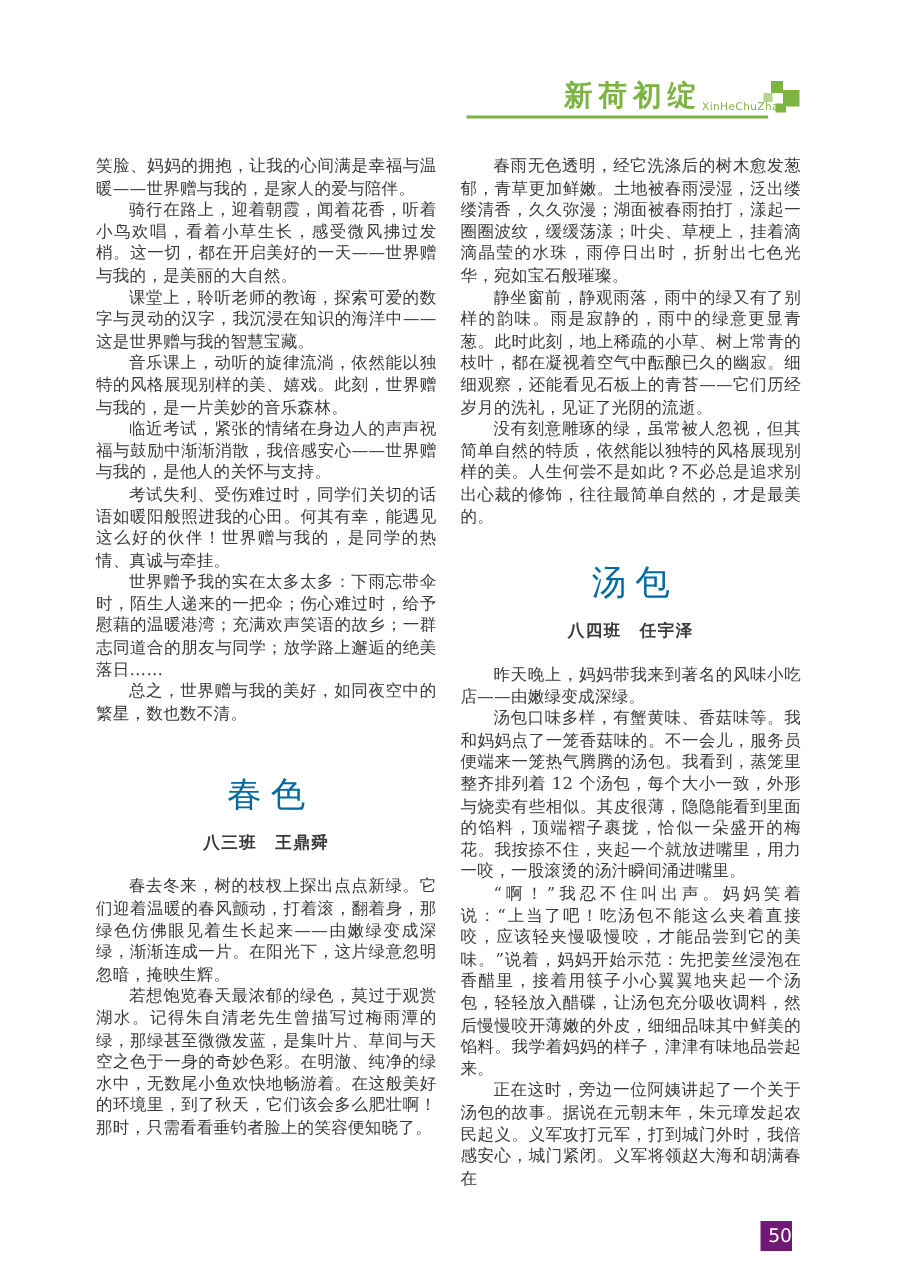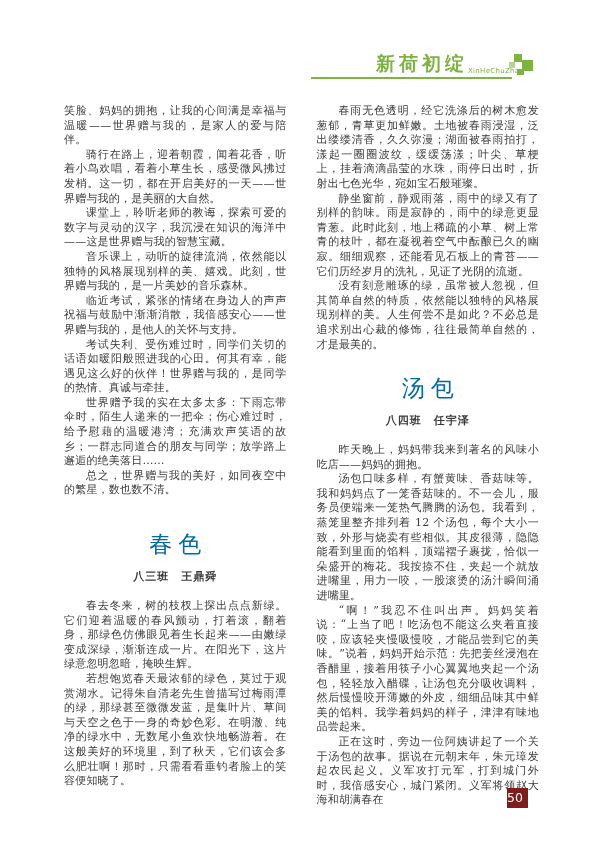--- a/index.html
+++ b/index.html
@@ -30,21 +30,21 @@
   .logo-blocks { position:absolute; left:508px; top:50px; width:36px; height:34px; }
   .logo-blocks .blk { position:absolute; display:block; }
   .logo-blocks .b1 { left:6px;  top:4px;  width:8px;  height:8px;  background:#7cb342; }
   .logo-blocks .b2 { left:14px; top:10px; width:11px; height:11px; background:#7cb342; }
   .logo-blocks .b3 { left:1px;  top:12px; width:6px;  height:6px;  background:#b5d48e; }
   .logo-blocks .b4 { left:9px;  top:19px; width:7px;  height:6px;  background:#7cb342; }
 
   
   .columns {
     position:absolute; top:104px; left:64px; width:475px;
-    display:flex; gap:30px;
+    display:flex; gap:16px;
   }
   .column { width:227px; }
   .para {
     margin:0; font-size:11px; line-height:14.6px;
     text-align:justify; text-indent:2em;
     letter-spacing:0.2px;
   }
   .para.no-indent { text-indent:0; }
 
   .essay-title {
@@ -52,23 +52,23 @@
     font-size:23px; letter-spacing:6px; text-indent:6px; color:#0369a1;
   }
   .essay--soup .essay-title { margin-top:21px; }
   .essay-author {
     text-align:center; font-size:11px; margin-bottom:15px;
     letter-spacing:1px; color:#3a3a3a;font-weight:bold;
   }
 
   
   .page-number {
-    position:absolute; left:507px; top:788px; width:21px; height:20px;
-    background:#7f1d1d; color:#ffffff; font-size:12.5px; line-height:20px;
-    text-align:left; font-family:"DejaVu Sans","Liberation Sans",sans-serif;
+    position:absolute; left:507px; top:814px; width:21px; height:20px;
+    background:#701a75; color:#ffffff; font-size:12.5px; line-height:20px;
+    text-align:right; font-family:"DejaVu Sans","Liberation Sans",sans-serif;
   }
 </style>
 </head>
 <body>
 
 <div class="page">
 
   <header class="mag-header">
     <span class="mag-title">新荷初绽</span>
     <span class="mag-subtitle">XinHeChuZhan</span>
@@ -106,21 +106,21 @@
     <section class="column">
       <article>
         <p class="para">春雨无色透明，经它洗涤后的树木愈发葱郁，青草更加鲜嫩。土地被春雨浸湿，泛出缕缕清香，久久弥漫；湖面被春雨拍打，漾起一圈圈波纹，缓缓荡漾；叶尖、草梗上，挂着滴滴晶莹的水珠，雨停日出时，折射出七色光华，宛如宝石般璀璨。</p>
         <p class="para">静坐窗前，静观雨落，雨中的绿又有了别样的韵味。雨是寂静的，雨中的绿意更显青葱。此时此刻，地上稀疏的小草、树上常青的枝叶，都在凝视着空气中酝酿已久的幽寂。细细观察，还能看见石板上的青苔——它们历经岁月的洗礼，见证了光阴的流逝。</p>
         <p class="para">没有刻意雕琢的绿，虽常被人忽视，但其简单自然的特质，依然能以独特的风格展现别样的美。人生何尝不是如此？不必总是追求别出心裁的修饰，往往最简单自然的，才是最美的。</p>
       </article>
 
       <article class="essay essay--soup">
         <h2 class="essay-title">汤包</h2>
         <div class="essay-author">八四班　任宇泽</div>
-        <p class="para">昨天晚上，妈妈带我来到著名的风味小吃店——妈妈的拥抱。</p>
+        <p class="para">昨天晚上，妈妈带我来到著名的风味小吃店——由嫩绿变成深绿。</p>
         <p class="para">汤包口味多样，有蟹黄味、香菇味等。我和妈妈点了一笼香菇味的。不一会儿，服务员便端来一笼热气腾腾的汤包。我看到，蒸笼里整齐排列着 12 个汤包，每个大小一致，外形与烧卖有些相似。其皮很薄，隐隐能看到里面的馅料，顶端褶子裹拢，恰似一朵盛开的梅花。我按捺不住，夹起一个就放进嘴里，用力一咬，一股滚烫的汤汁瞬间涌进嘴里。</p>
         <p class="para">“啊！”我忍不住叫出声。妈妈笑着说：“上当了吧！吃汤包不能这么夹着直接咬，应该轻夹慢吸慢咬，才能品尝到它的美味。”说着，妈妈开始示范：先把姜丝浸泡在香醋里，接着用筷子小心翼翼地夹起一个汤包，轻轻放入醋碟，让汤包充分吸收调料，然后慢慢咬开薄嫩的外皮，细细品味其中鲜美的馅料。我学着妈妈的样子，津津有味地品尝起来。</p>
         <p class="para">正在这时，旁边一位阿姨讲起了一个关于汤包的故事。据说在元朝末年，朱元璋发起农民起义。义军攻打元军，打到城门外时，我倍感安心，城门紧闭。义军将领赵大海和胡满春在</p>
       </article>
     </section>
 
   </main>
 
   <div class="page-number">50</div>
 

